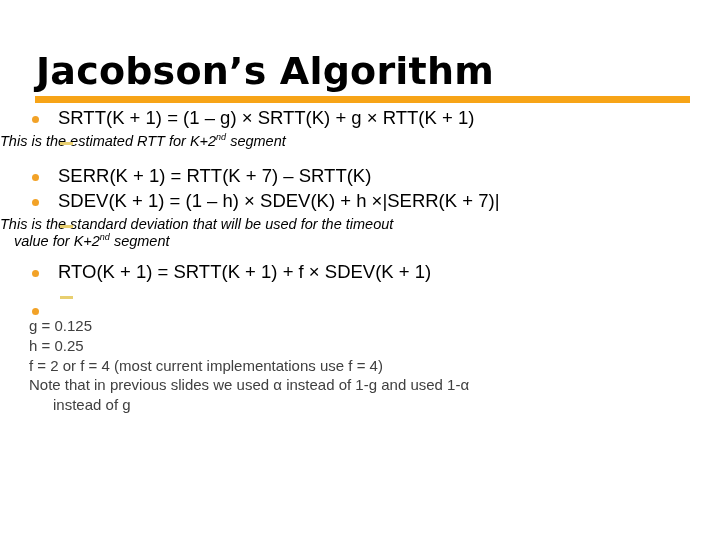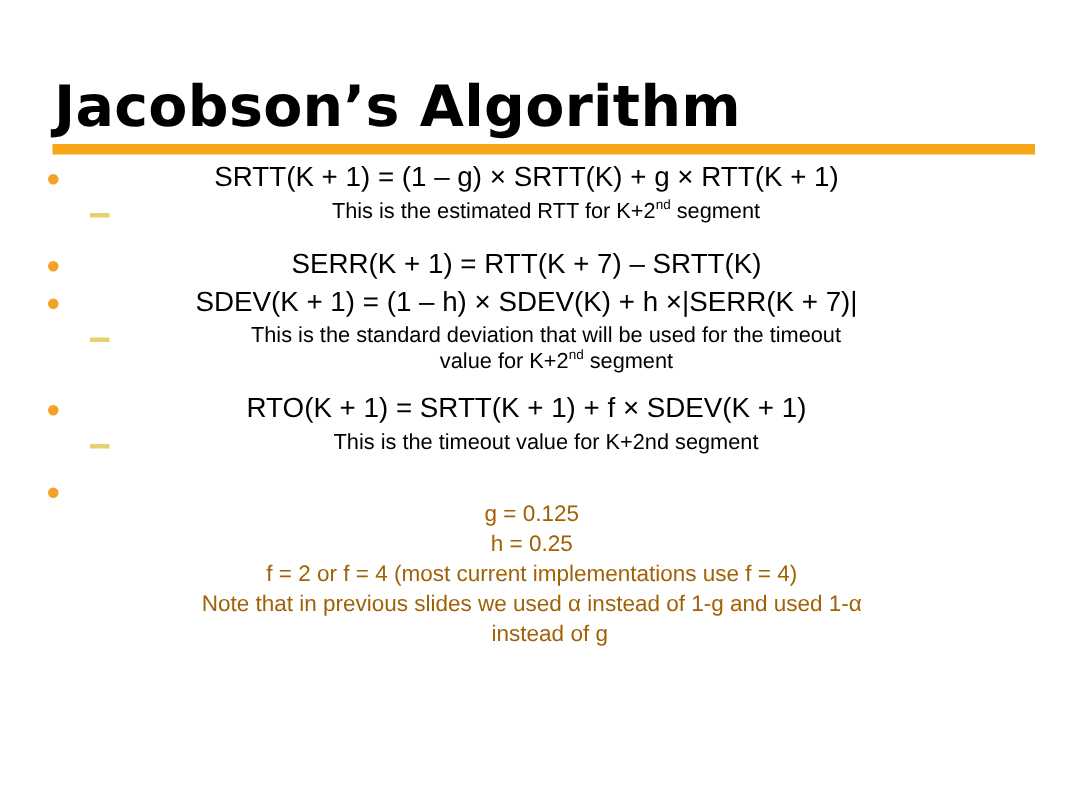--- a/index.html
+++ b/index.html
@@ -44,21 +44,20 @@
     height: 7px;
     background: #F7A417;
   }
 
   
   .body {
     position: absolute;
     left: 0;
     top: 108px;
     width: 644px;
-    text-align: center;
   }
 
   .lvl1 {
     position: relative;
     padding-left: 58px;
     font-size: 18.5px;
     line-height: 1.12;
     margin: 0 0 2px 0;
     white-space: nowrap;
     color: #000000;
@@ -68,46 +67,46 @@
     left: 32px;
     top: 8px;
     width: 7px;
     height: 7px;
     border-radius: 50%;
     background: #F2A227;
   }
 
   .lvl2 {
     position: relative;
-    padding-left: 84px;
     font-size: 14.5px;
     line-height: 1.2;
     margin: 0;
     color: #000000;
+    font-style: italic;
   }
   .lvl2 .dash {
     position: absolute;
     left: 60px;
     top: 9px;
     width: 13px;
     height: 3px;
     background: #E8CF70;
   }
   .lvl2 .cont {
     display: block;
     padding-left: 14px;
   }
 
   .lvl3 {
     position: relative;
-    padding-left: 65px;
+    padding-left: 29px;
     font-size: 15px;
     line-height: 1.32;
     margin: 0;
-    color: #a16207;
+    color: #404040;
     white-space: nowrap;
   }
   .lvl3 .cont2 {
     display: block;
     padding-left: 24px;
   }
 
   sup {
     font-size: 0.62em;
     vertical-align: super;
@@ -163,21 +162,20 @@
 
     <div class="sp-b"></div>
 
     <p class="lvl1">
       <span class="dot"></span>
       <span>RTO(K + 1) = SRTT(K + 1) + f × SDEV(K + 1)</span>
     </p>
     <div class="sp-g"></div>
     <p class="lvl2">
       <span class="dash"></span>
-      <span>This is the timeout value for K+2nd segment</span>
     </p>
 
     <div class="sp-c"></div>
 
     <p class="lvl1">
       <span class="dot"></span>
     </p>
 
     <div class="sp-d"></div>
 

